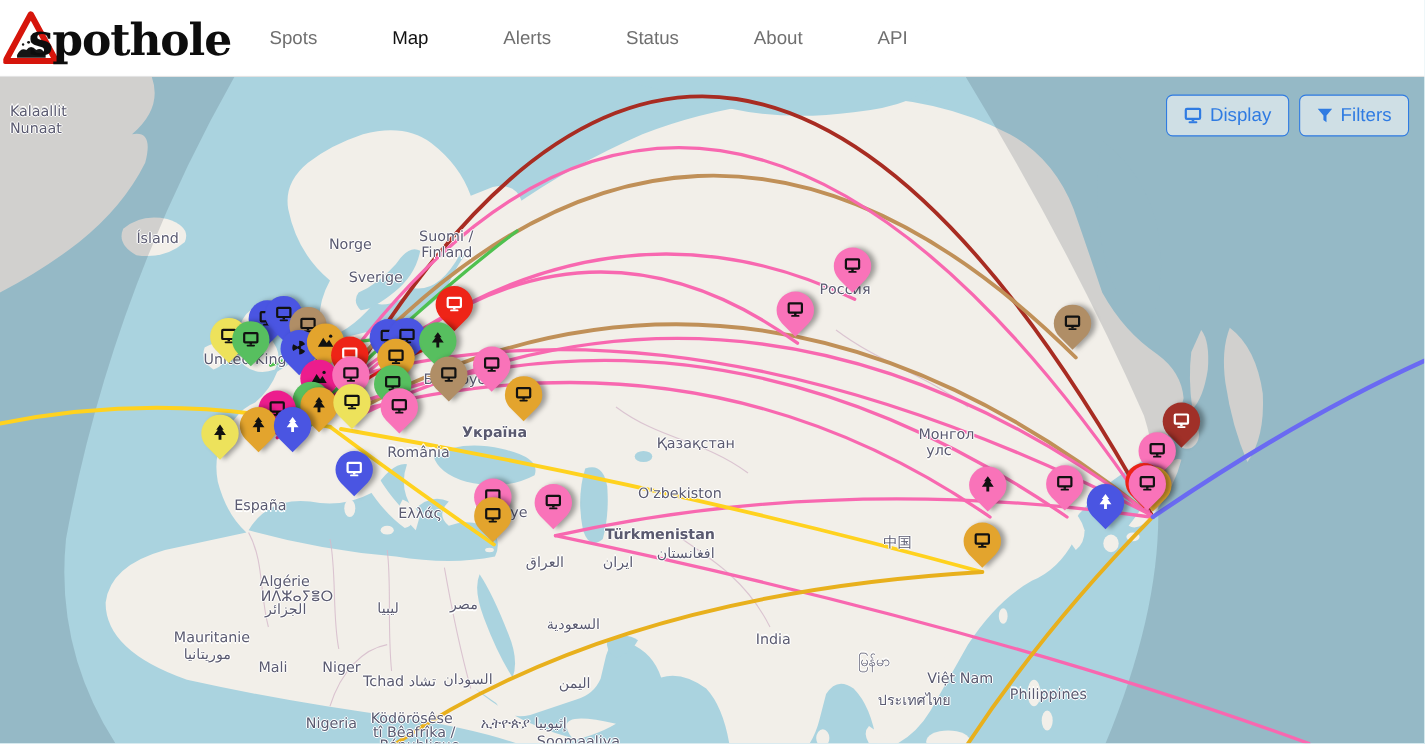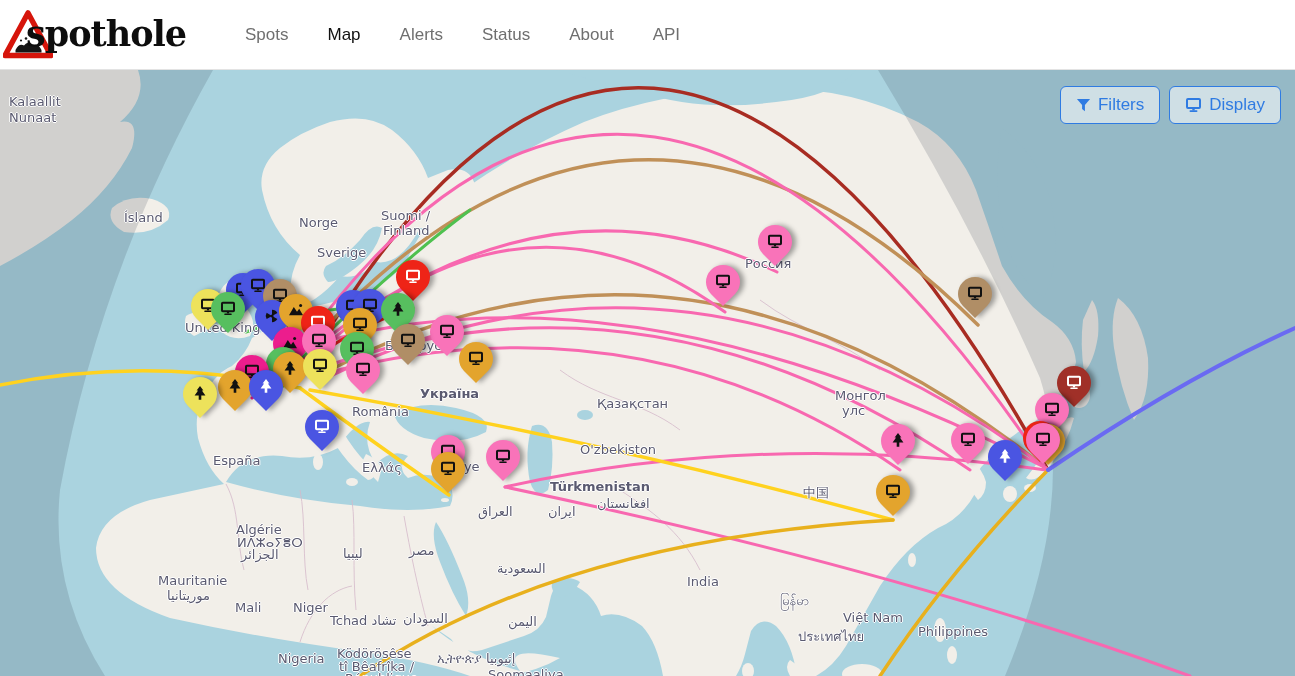--- a/index.html
+++ b/index.html
@@ -5,22 +5,22 @@
   * { margin:0; padding:0; box-sizing:border-box; }
   html,body { width:1295px; height:676px; overflow:hidden; background:#fff;
               font-family:"Liberation Sans", sans-serif; }
 
   
   .header { position:relative; width:1295px; height:70px; background:#fff;
             border-bottom:1px solid #e3e3e3; display:flex; align-items:center; z-index:50; }
   .logo { position:relative; width:200px; height:70px; flex:0 0 auto; cursor:pointer; }
   .logo svg { position:absolute; left:3px; top:4px; }
   .logo .brand { position:absolute; left:26px; top:13px; font-family:"DejaVu Serif", serif;
-                 font-weight:700; font-size:35px; color:#0d0d0d; letter-spacing:-1px; }
-  .nav { display:flex; gap:39px; margin-left:45px; align-items:center; }
+                 font-weight:700; font-size:40px; color:#0d0d0d; letter-spacing:-1px; }
+  .nav { display:flex; gap:68px; margin-left:45px; align-items:center; }
   .nav a { text-decoration:none; color:#6f6f6f; font-size:17px; cursor:pointer; }
   .nav a.active { color:#111; font-weight:400; }
 
   
   .map { position:relative; width:1295px; height:606px; overflow:hidden; background:#aad3df; }
   .map svg.layer { position:absolute; left:0; top:0; }
 
   .map-labels { position:absolute; inset:0; z-index:6; pointer-events:none; }
   .mlabel { position:absolute; font-family:"DejaVu Sans", sans-serif; font-size:13px;
             color:#5a5a70; white-space:nowrap;
@@ -538,27 +538,27 @@
       <div class="marker" style="left: 1005px; top: 413px;">
         <div class="pin" style="background: rgb(74, 85, 226);"></div>
         <svg width="16" height="16" viewBox="0 0 16 16" class="icn">
           <path d="M8 1 L11.4 5.6 H9.9 L13.4 10.4 H9.3 V14.8 H6.7 V10.4 H2.6 L6.1 5.6 H4.6 Z" fill="#fff"></path>
         </svg>
       </div>
     </div>
 
   <div class="map-controls">
     <div class="mc-btn">
-      <svg width="15" height="15" viewBox="0 0 16 16">
-        <path d="M1 1 h14 l-5.5 6.5 v6.5 l-3 -2.2 v-4.3 Z" fill="#2f7be2"></path>
-      </svg>
-      <span>Filters</span>
-    </div>
-    <div class="mc-btn">
       <svg width="17" height="16" viewBox="0 0 16 16">
         <rect x="1.5" y="2" width="13" height="9" rx="1" fill="none" stroke="#2f7be2" stroke-width="2"></rect>
         <rect x="6.8" y="11" width="2.4" height="2.4" fill="#2f7be2"></rect>
         <rect x="4" y="13.2" width="8" height="1.8" rx="0.9" fill="#2f7be2"></rect>
       </svg>
       <span>Display</span>
     </div>
+    <div class="mc-btn">
+      <svg width="15" height="15" viewBox="0 0 16 16">
+        <path d="M1 1 h14 l-5.5 6.5 v6.5 l-3 -2.2 v-4.3 Z" fill="#2f7be2"></path>
+      </svg>
+      <span>Filters</span>
+    </div>
   </div>
 </div>
 
 </body></html>

